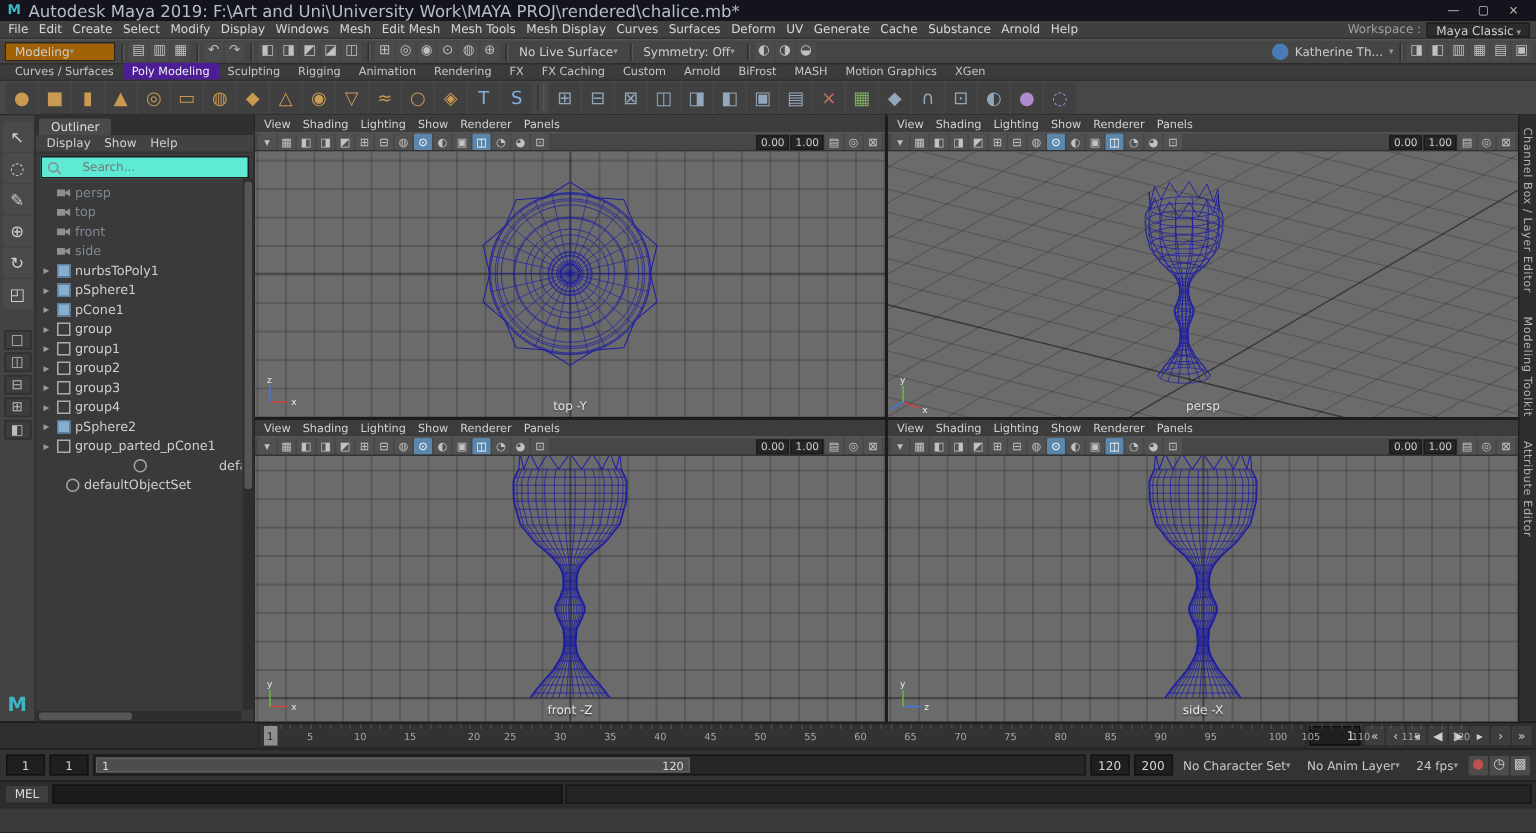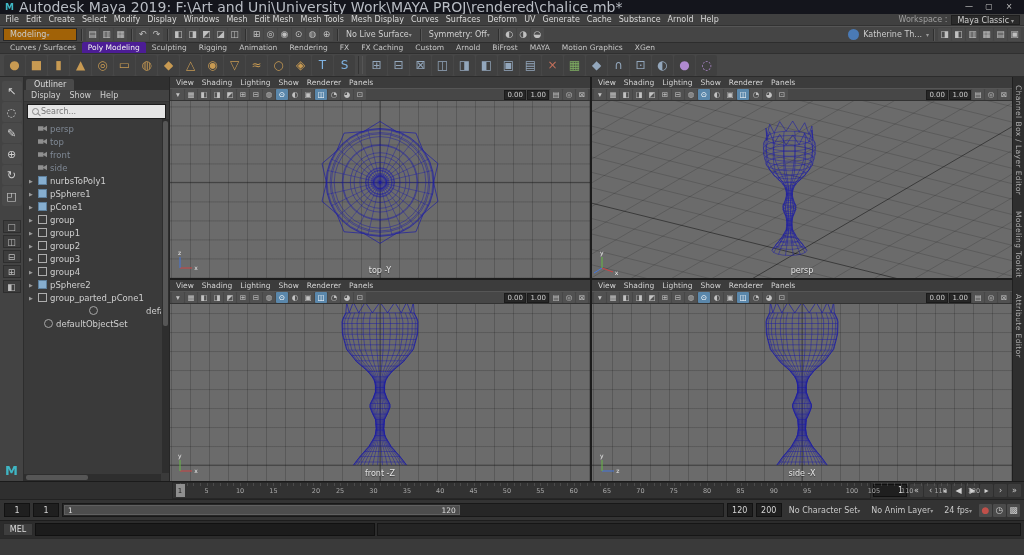--- a/index.html
+++ b/index.html
@@ -3,21 +3,21 @@
 <meta charset="utf-8">
 <style>
 *{box-sizing:border-box;margin:0;padding:0}
 html,body{width:1024px;height:555px;overflow:hidden;background:#1a1a1a;
   font-family:"DejaVu Sans","Liberation Sans",sans-serif}
 #root{width:1024px;height:555px;display:flex;flex-direction:column;color:#ccc;font-size:9px;user-select:none}
 
 
 #titlebar{height:14px;background:#14151c;display:flex;align-items:center;gap:5px;padding:0 5px;flex:none}
 .tb-logo{color:#3fb6c4;font-weight:bold;font-size:9px;line-height:14px}
-.tb-title{color:#b9bdc4;font-size:14px;white-space:nowrap;overflow:hidden}
+.tb-title{color:#b9bdc4;font-size:11px;white-space:nowrap;overflow:hidden}
 .tb-controls{margin-left:auto;display:flex}
 .tb-ctl{width:20px;text-align:center;color:#c3c3c3;font-size:8px;line-height:14px}
 
 
 #menubar{height:12px;background:#404040;border-bottom:1px solid #323232;display:flex;align-items:center;padding:0 2px;flex:none}
 .mb-items{display:flex;white-space:nowrap}
 .mb-item{padding:0 3.5px;font-size:8px;color:#d8d8d8;line-height:12px}
 .mb-right{margin-left:auto;display:flex;align-items:center;gap:4px;padding-right:2px}
 .ws-label{color:#9f9f9f;font-size:8px}
 .ws-value{background:#2b2b2b;border:1px solid #1f1f1f;padding:0 5px;font-size:8px;height:10px;line-height:9px;color:#cfcfcf}
@@ -52,21 +52,21 @@
 .tbx-layouts{margin-top:12px;display:flex;flex-direction:column;align-items:center}
 .tbx-layout{width:18px;height:13px;margin:1px 0;display:flex;align-items:center;justify-content:center;font-size:9px;color:#bdbdbd;background:#3d3d3d;border:1px solid #2e2e2e}
 .tbx-flex{flex:1}
 .tb-maya-logo{font-size:13px;font-weight:bold;color:#3fb6c4;margin-bottom:3px}
 
 #outliner{width:146px;background:#3a3a3a;border-right:1px solid #262626;display:flex;flex-direction:column;position:relative;flex:none}
 .ol-header{height:13px;background:#303030;display:flex;align-items:flex-end;padding-left:2px}
 .ol-tab{background:#4a4a4a;font-size:8px;color:#ddd;padding:1px 8px;border-radius:2px 2px 0 0}
 .ol-menus{height:12px;background:#424242;border-bottom:1px solid #333;display:flex;align-items:center;padding-left:3px;gap:1px}
 .ol-menu{font-size:8px;color:#cfcfcf;padding:0 4px}
-.ol-search{height:15px;display:flex;align-items:center;gap:2px;background:#e5e5e5;border:1px solid #1c1c1c;margin:2px 3px;padding:0 4px}
+.ol-search{height:15px;display:flex;align-items:center;gap:16px;background:#5eead4;border:1px solid #1c1c1c;margin:2px 3px;padding:0 4px}
 .mag{width:7px;height:7px;border:1px solid #8a8a8a;border-radius:50%;position:relative;flex:none}
 .mag::after{content:"";position:absolute;width:4px;height:1px;background:#8a8a8a;transform:rotate(45deg);right:-3px;bottom:-1px}
 .ol-search-text{font-size:8px;color:#777}
 .ol-list{flex:1;overflow:hidden;margin-right:8px;padding-top:1px}
 .ol-row{height:13px;display:flex;align-items:center;gap:3px;padding-left:5px;font-size:8.5px;color:#cfcfcf;white-space:nowrap}
 .ol-row.dim{color:#7f8894}
 .ol-exp{width:6px;font-size:5px;color:#9a9a9a;flex:none}
 .oi{width:9px;height:9px;flex:none}
 .oi-camera{background:#8f8f8f;clip-path:polygon(0 25%,60% 25%,60% 45%,100% 20%,100% 80%,60% 55%,60% 75%,0 75%)}
 .oi-mesh{background:#86aecf;border:1px solid #5d7f9c}
@@ -228,21 +228,21 @@
       <span class="shelf-tab active">Poly Modeling</span>
       <span class="shelf-tab">Sculpting</span>
       <span class="shelf-tab">Rigging</span>
       <span class="shelf-tab">Animation</span>
       <span class="shelf-tab">Rendering</span>
       <span class="shelf-tab">FX</span>
       <span class="shelf-tab">FX Caching</span>
       <span class="shelf-tab">Custom</span>
       <span class="shelf-tab">Arnold</span>
       <span class="shelf-tab">BiFrost</span>
-      <span class="shelf-tab">MAYA</span>
+      <span class="shelf-tab">MASH</span>
       <span class="shelf-tab">Motion Graphics</span>
       <span class="shelf-tab">XGen</span>
     </div>
   <div id="shelf">
       <span class="shelf-icon" style="color: rgb(200, 154, 82);">●</span>
       <span class="shelf-icon" style="color: rgb(200, 154, 82);">■</span>
       <span class="shelf-icon" style="color: rgb(200, 154, 82);">▮</span>
       <span class="shelf-icon" style="color: rgb(200, 154, 82);">▲</span>
       <span class="shelf-icon" style="color: rgb(200, 154, 82);">◎</span>
       <span class="shelf-icon" style="color: rgb(200, 154, 82);">▭</span>

